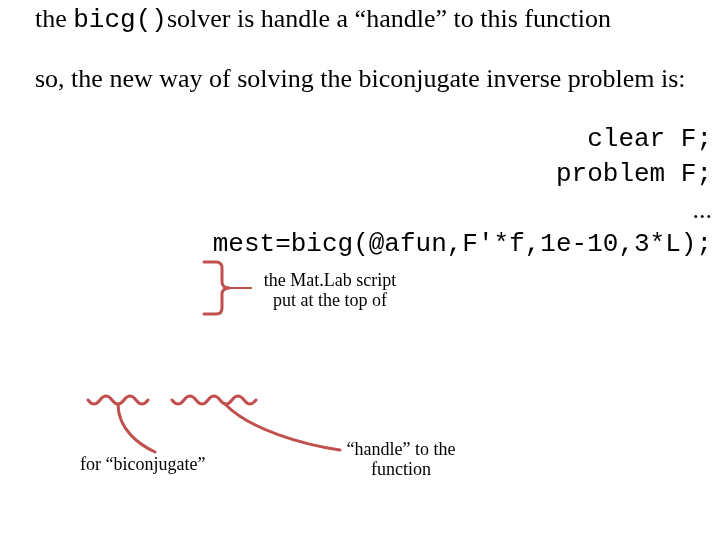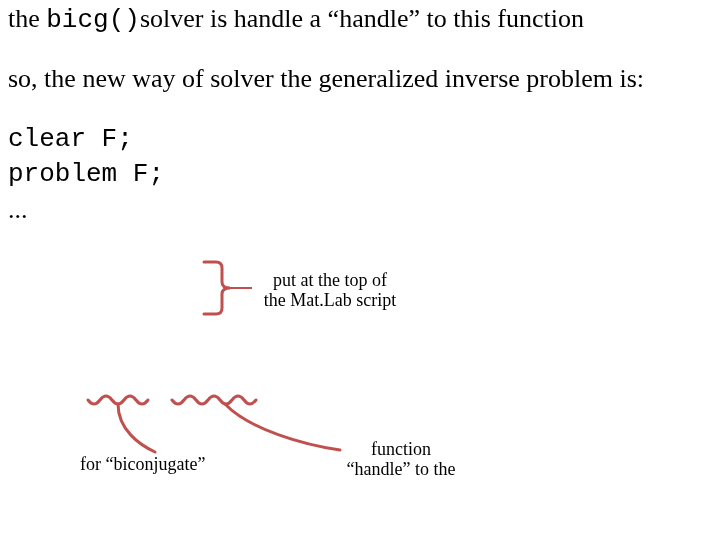--- a/index.html
+++ b/index.html
@@ -10,22 +10,22 @@
     font-family: "Times New Roman", Times, serif;
     font-size: 26px;
     color: #000;
     position: relative;
     overflow: hidden;
     padding: 4px 8px;
   }
   .mono { font-family: Liberation Mono, monospace; }
   .para { margin-bottom: 28px; line-height: 1.15; }
   .indent { padding-left: 22px; text-indent: -22px; }
-  .indent > span:first-child { display: inline; }
-  .code-block { line-height: 1.35; position: relative; }
+  .indent > span:first-child { display: inline; margin-left: 27px; }
+  .code-block { line-height: 1.35; position: relative; text-align: right; }
   .code-line { white-space: nowrap; }
   .ellipsis { font-family: "Times New Roman", serif; }
   .svg-overlay {
     position: absolute;
     left: 0; top: 0;
     width: 720px; height: 540px;
     pointer-events: none;
   }
   .annot {
     position: absolute;
@@ -37,39 +37,40 @@
   }
 </style>
 </head>
 <body>
 
 <div class="para indent">
   <span>the </span><span class="mono">bicg()</span><span>solver is handle a “handle” to this function</span>
 </div>
 
 <div class="para indent">
-  <span>so, the new way of solver the generalized inverse problem is:</span>
+  <span>so, the new way of solving the biconjugate inverse problem is:</span>
 </div>
 
 <div class="code-block">
   <div class="code-line mono">clear F;</div>
   <div class="code-line mono">problem F;</div>
   <div class="code-line ellipsis">...</div>
+  <div class="code-line mono">mest=bicg(@afun,F'*f,1e-10,3*L);</div>
 </div>
 
 <div class="annot" style="left:250px; top:271px; width:160px;">
+  <div>the Mat.Lab script</div>
   <div>put at the top of</div>
-  <div>the Mat.Lab script</div>
 </div>
 
 <div class="annot" style="left:80px; top:455px;">for “biconjugate”</div>
 
 <div class="annot" style="left:326px; top:440px; width:150px;">
+  <div>“handle” to the</div>
   <div>function</div>
-  <div>“handle” to the</div>
 </div>
 
 <svg class="svg-overlay" viewBox="0 0 720 540">
 
   <g stroke="#c0504d" stroke-width="3" fill="none" stroke-linecap="round">
     <path d="M204 262 L216 262 Q222 262 222 268 L222 282 Q222 288 230 288 Q222 288 222 294 L222 308 Q222 314 216 314 L204 314"></path>
   </g>
 
   <line x1="230" y1="288" x2="252" y2="288" stroke="#c0504d" stroke-width="2"></line>
 

